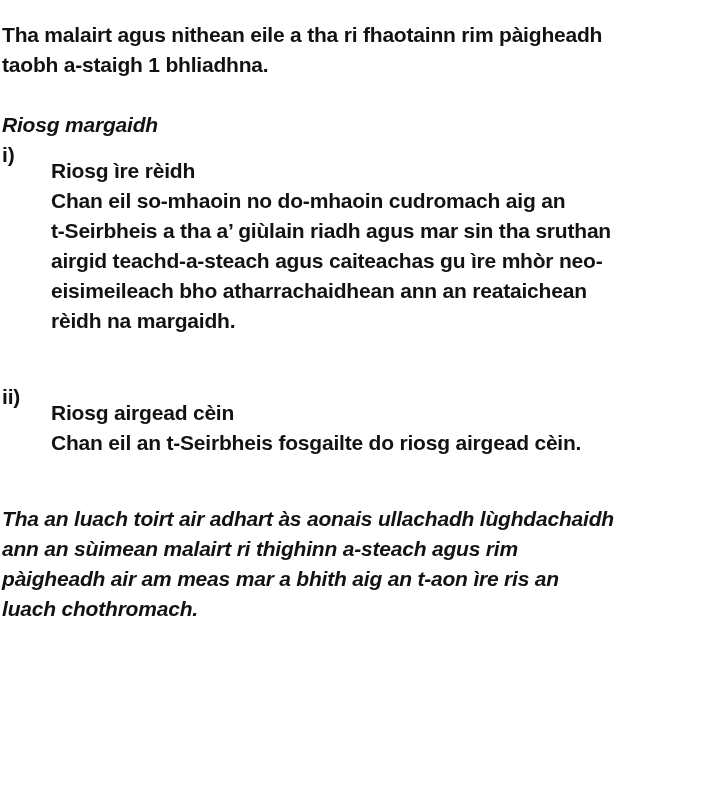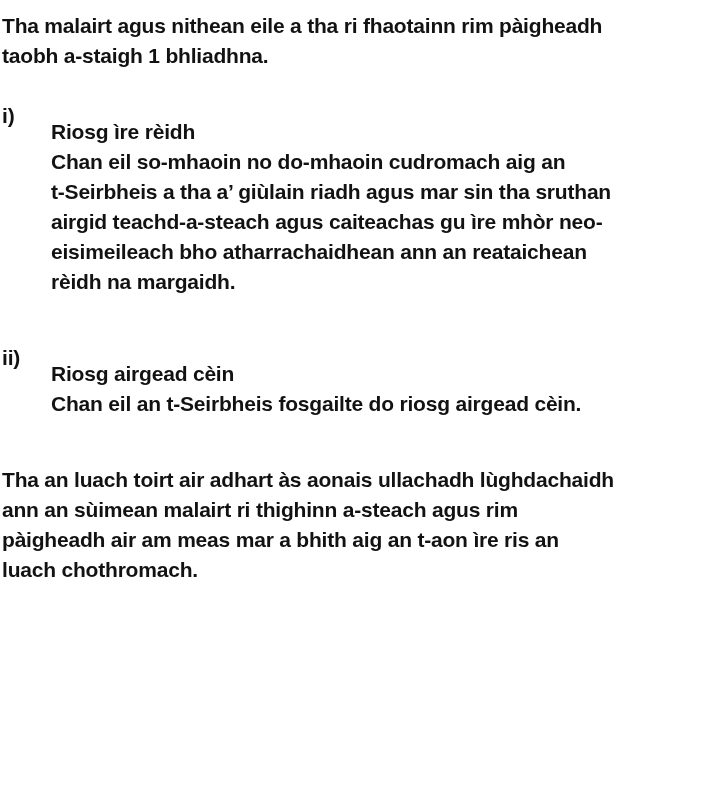--- a/index.html
+++ b/index.html
@@ -8,21 +8,21 @@
     width: 704px;
     height: 807px;
     box-sizing: border-box;
     background: #ffffff;
     color: #121212;
     font-family: "Liberation Sans", sans-serif;
     font-weight: 700;
     font-size: 21px;
     line-height: 30px;
     letter-spacing: -0.2px;
-    padding: 11px 4px 0 2px;
+    padding: 20px 4px 0 2px;
     overflow: hidden;
   }
   .para {
     margin: 0 0 30px 0;
     white-space: pre-line;
   }
   .heading {
     margin: 0;
     font-style: italic;
     white-space: pre-line;
@@ -33,30 +33,31 @@
     margin: 0 0 30px 0;
   }
   .list-item .marker {
     flex: 0 0 33px;
   }
   .list-item .item-text {
     flex: 1 1 auto;
     margin: 16px;
     white-space: pre-line;
   }
-  .last { margin-bottom: 8px; }
+  .last { margin-bottom: 8px; font-style: italic; }
 </style>
 </head>
 <body>
 
 <div class="page">
 
   <p class="para">Tha malairt agus nithean eile a tha ri fhaotainn rim pàigheadh
 taobh a-staigh 1 bhliadhna.</p>
 
+  <p class="heading">Riosg margaidh</p>
 
   <div class="list-item">
     <span class="marker">i)</span>
     <p class="item-text">Riosg ìre rèidh
 Chan eil so-mhaoin no do-mhaoin cudromach aig an
 t-Seirbheis a tha a’ giùlain riadh agus mar sin tha sruthan
 airgid teachd-a-steach agus caiteachas gu ìre mhòr neo-
 eisimeileach bho atharrachaidhean ann an reataichean
 rèidh na margaidh.</p>
   </div>

